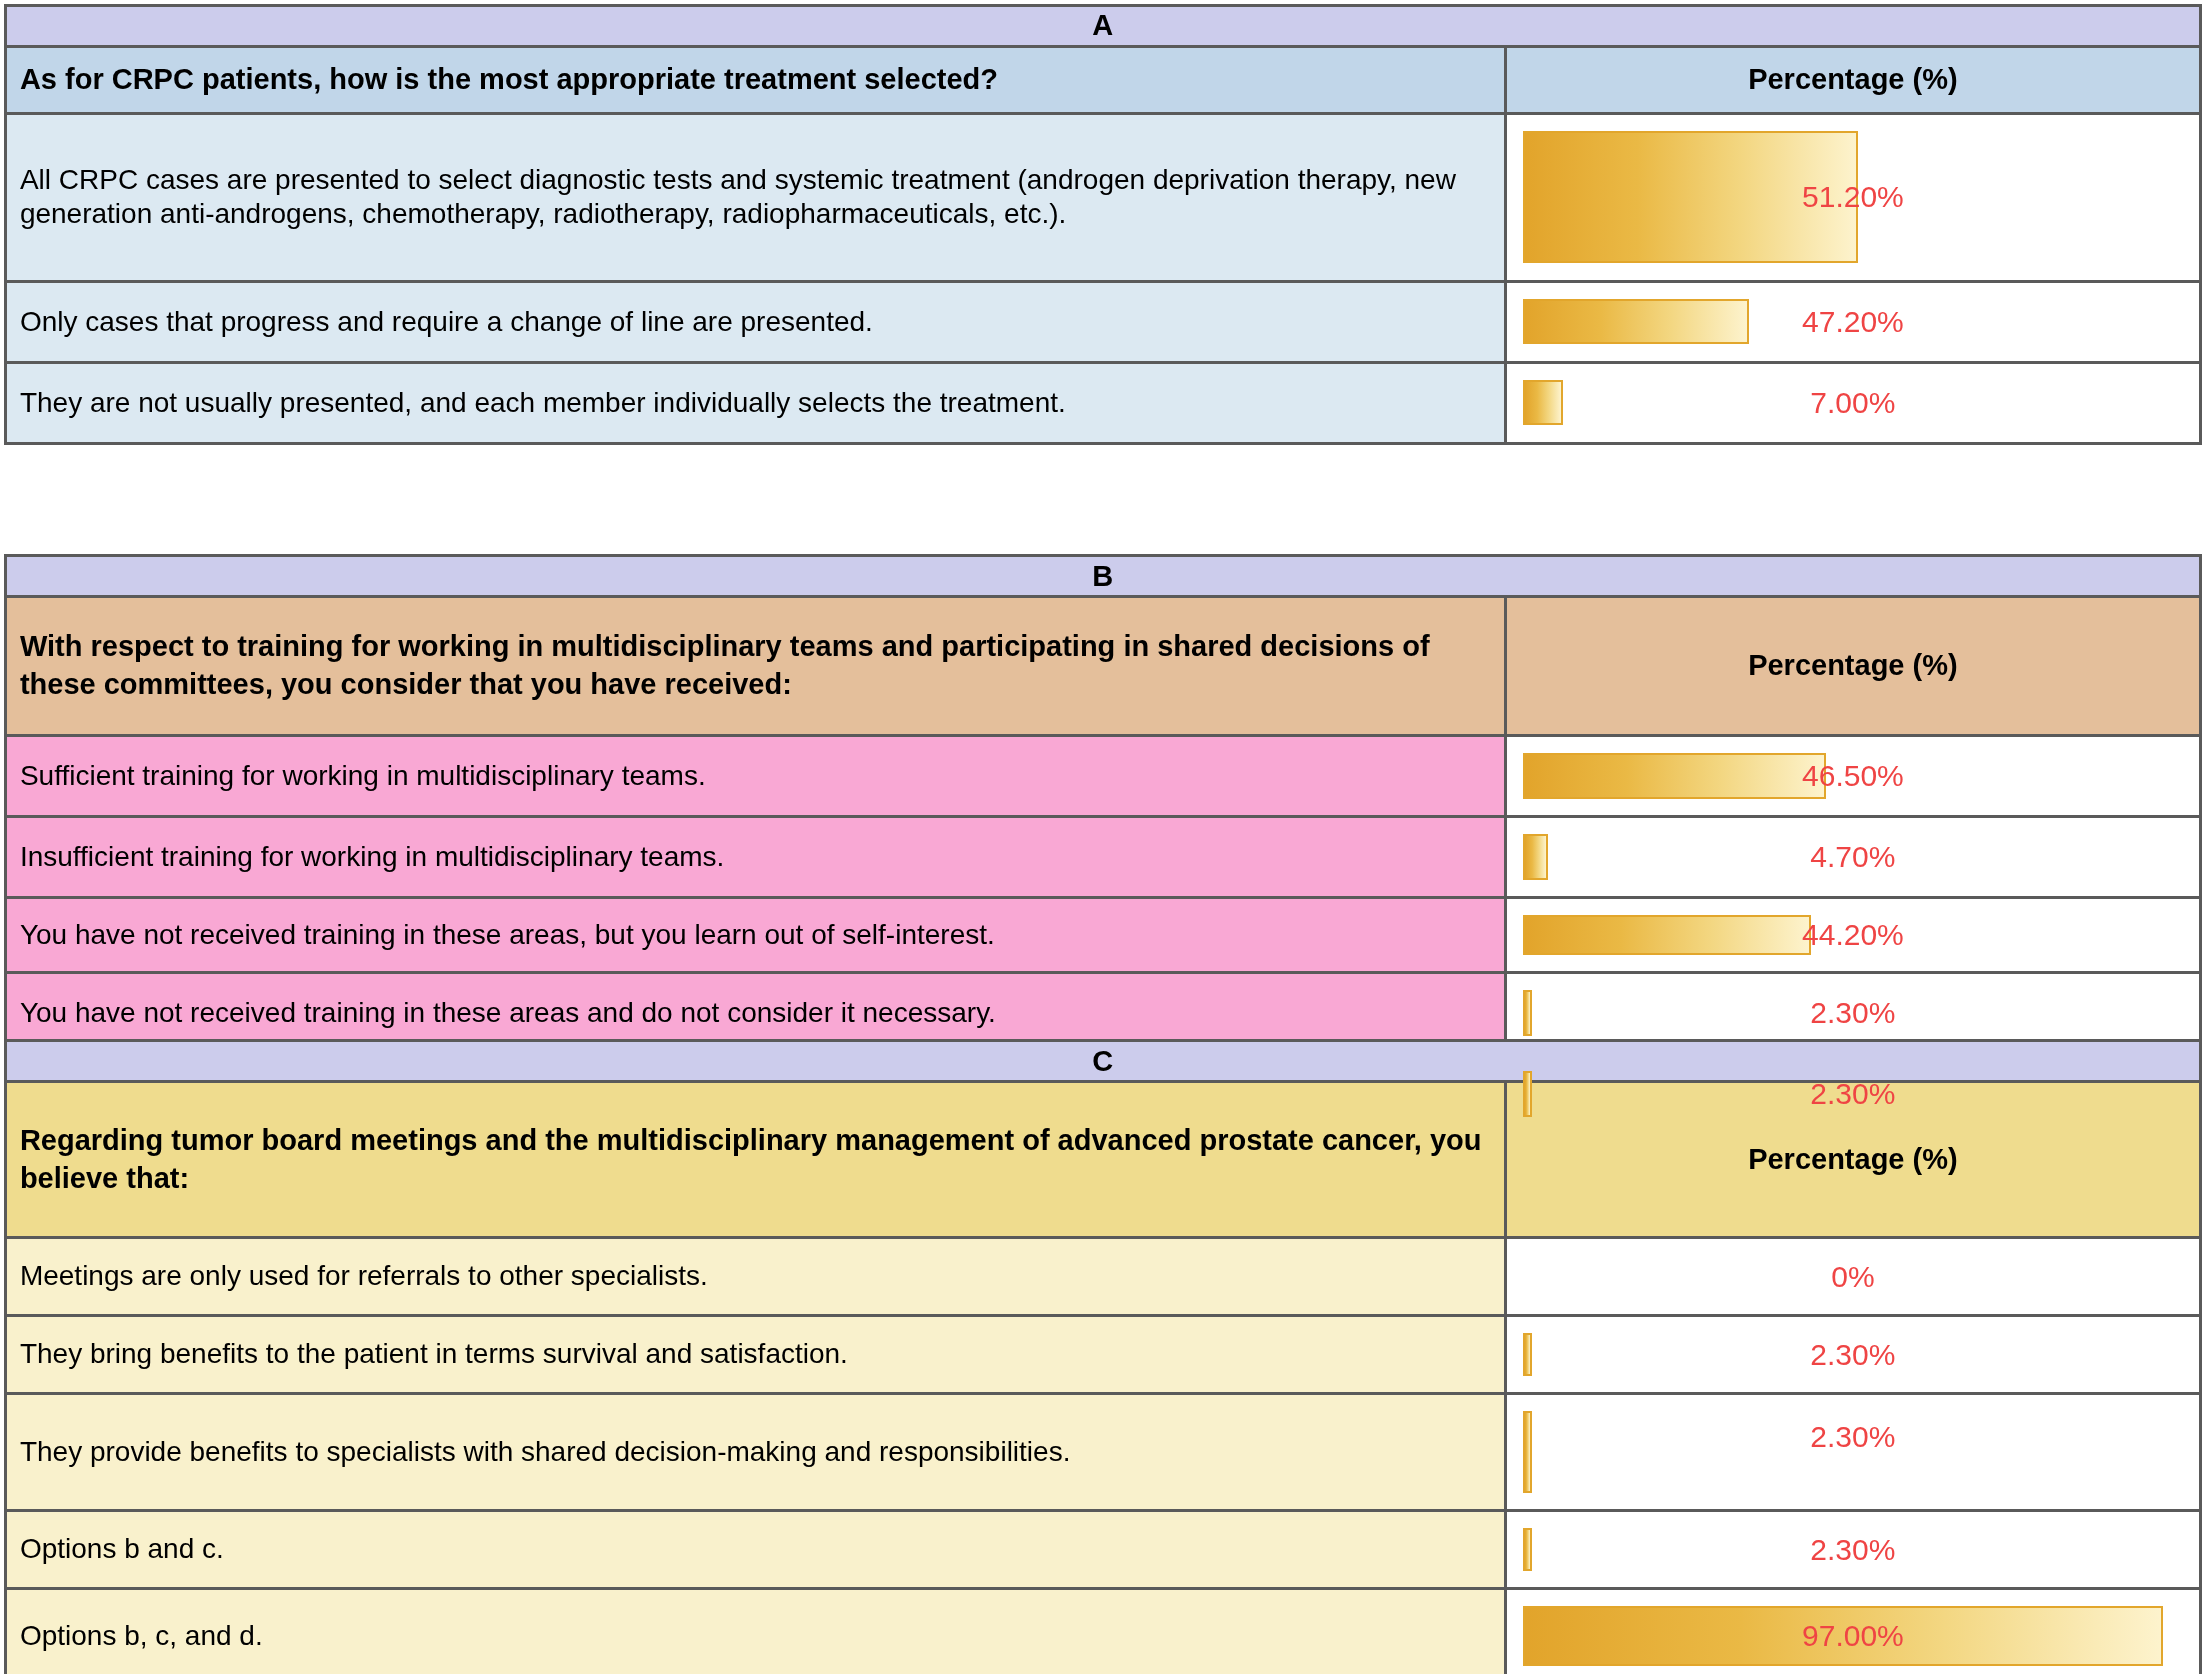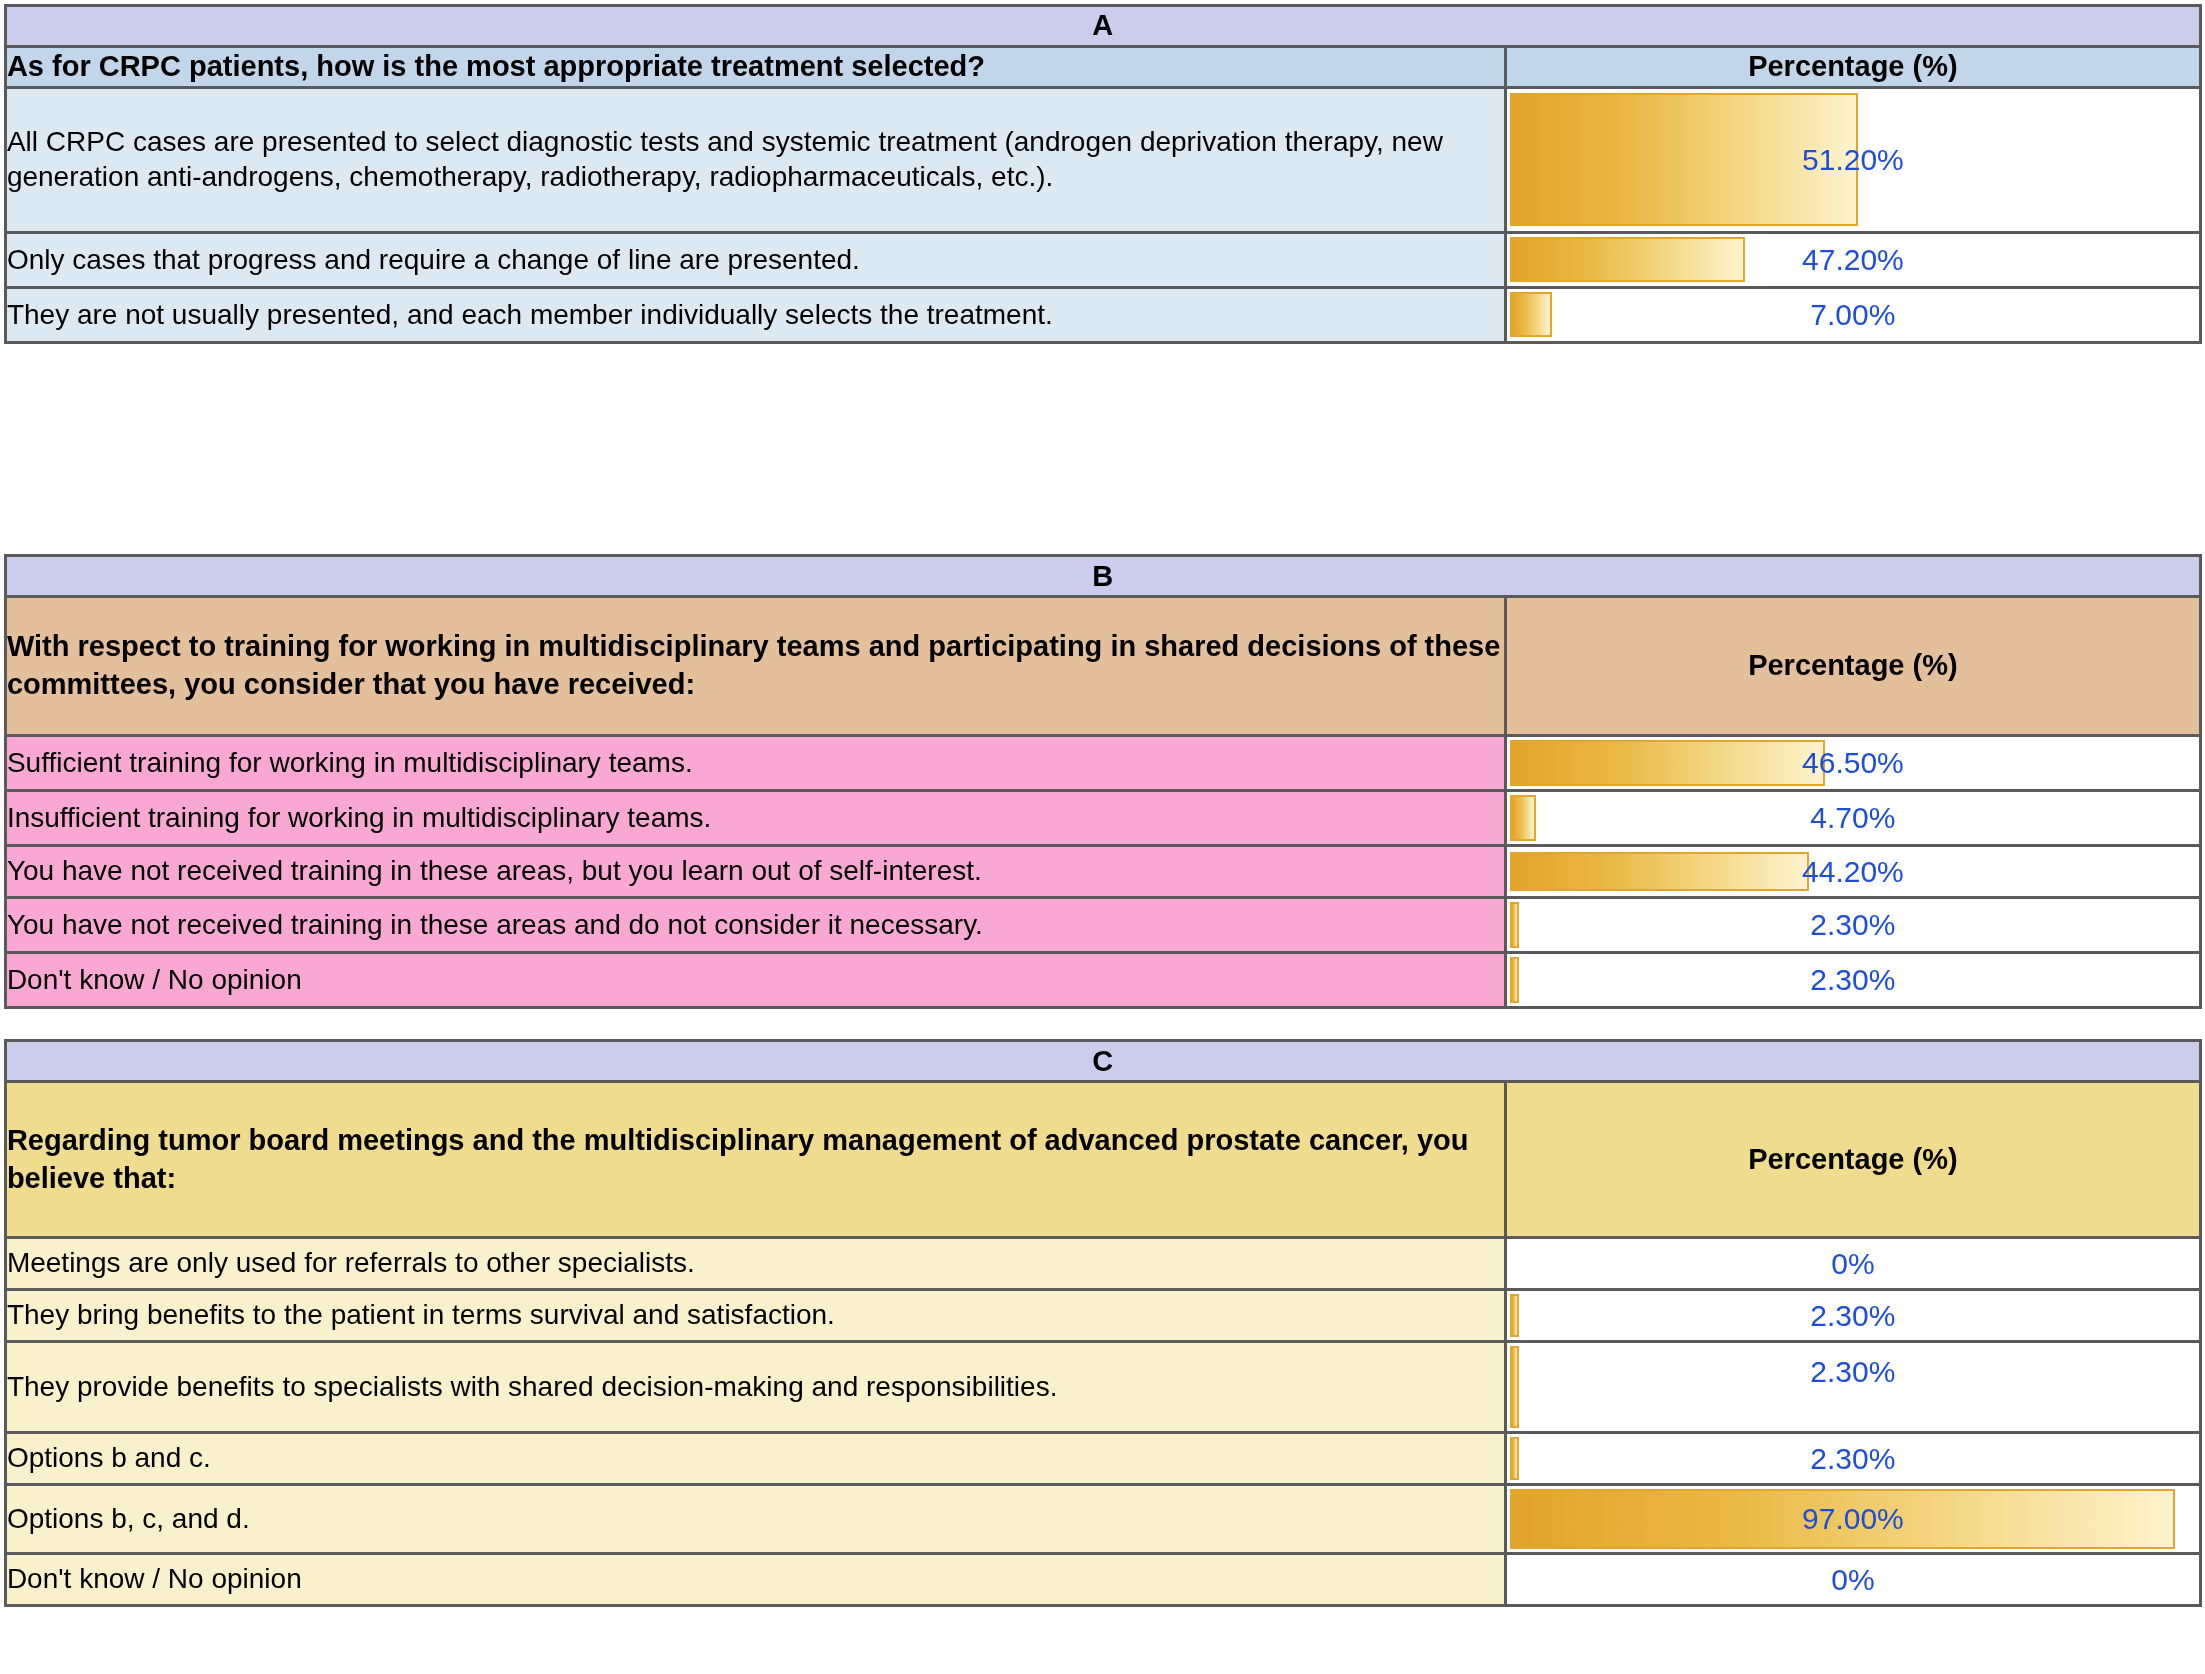--- a/index.html
+++ b/index.html
@@ -53,21 +53,21 @@
     table-layout: fixed;
     border: 3.2px solid #5a5a5a;
     border-top: none;
     box-sizing: border-box;
   }
 
   table.survey col.c-question { width: 1497px; }
   table.survey col.c-pct      { width: auto; }
 
   table.survey th, table.survey td {
-    padding: 0;
+    padding: 13px;
     margin: 0;
     vertical-align: middle;
     border-bottom: 3.2px solid #5a5a5a;
   }
   table.survey tr:last-child th,
   table.survey tr:last-child td {
     border-bottom: none;
   }
 
   th.q-head, th.p-head {
@@ -114,21 +114,21 @@
     background: linear-gradient(to right, #e2a42b 0%, #eab945 34%, #f3d782 66%, #fdf3cd 100%);
     border: 2.6px solid #e2a62c;
     box-sizing: border-box;
     z-index: 1;
   }
 
   .pct-label {
     position: relative;
     z-index: 2;
     font-size: 30px;
-    color: #1d4ed8;
+    color: #ef4444;
     text-align: center;
     width: 100%;
     line-height: 1;
   }
 
   
   .tbl-a th.q-head, .tbl-a th.p-head { background: #c1d6e9; }
   .tbl-a td.q-cell                    { background: #dce9f2; }
 
   .tbl-b th.q-head, .tbl-b th.p-head { background: #e4bf9b; }

